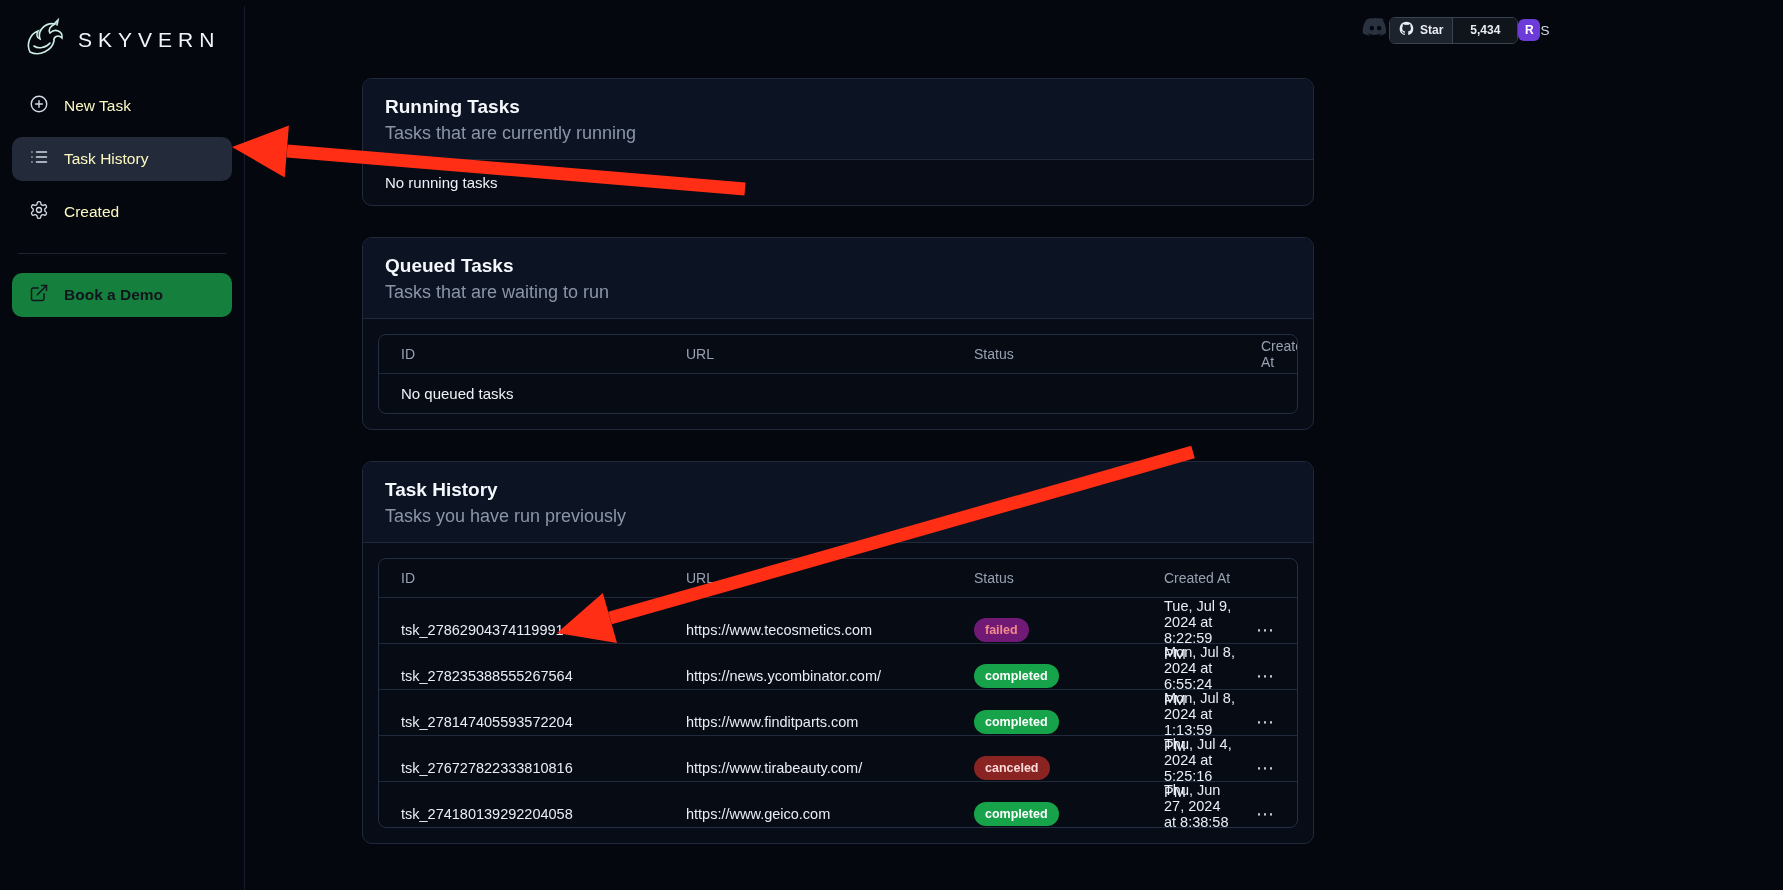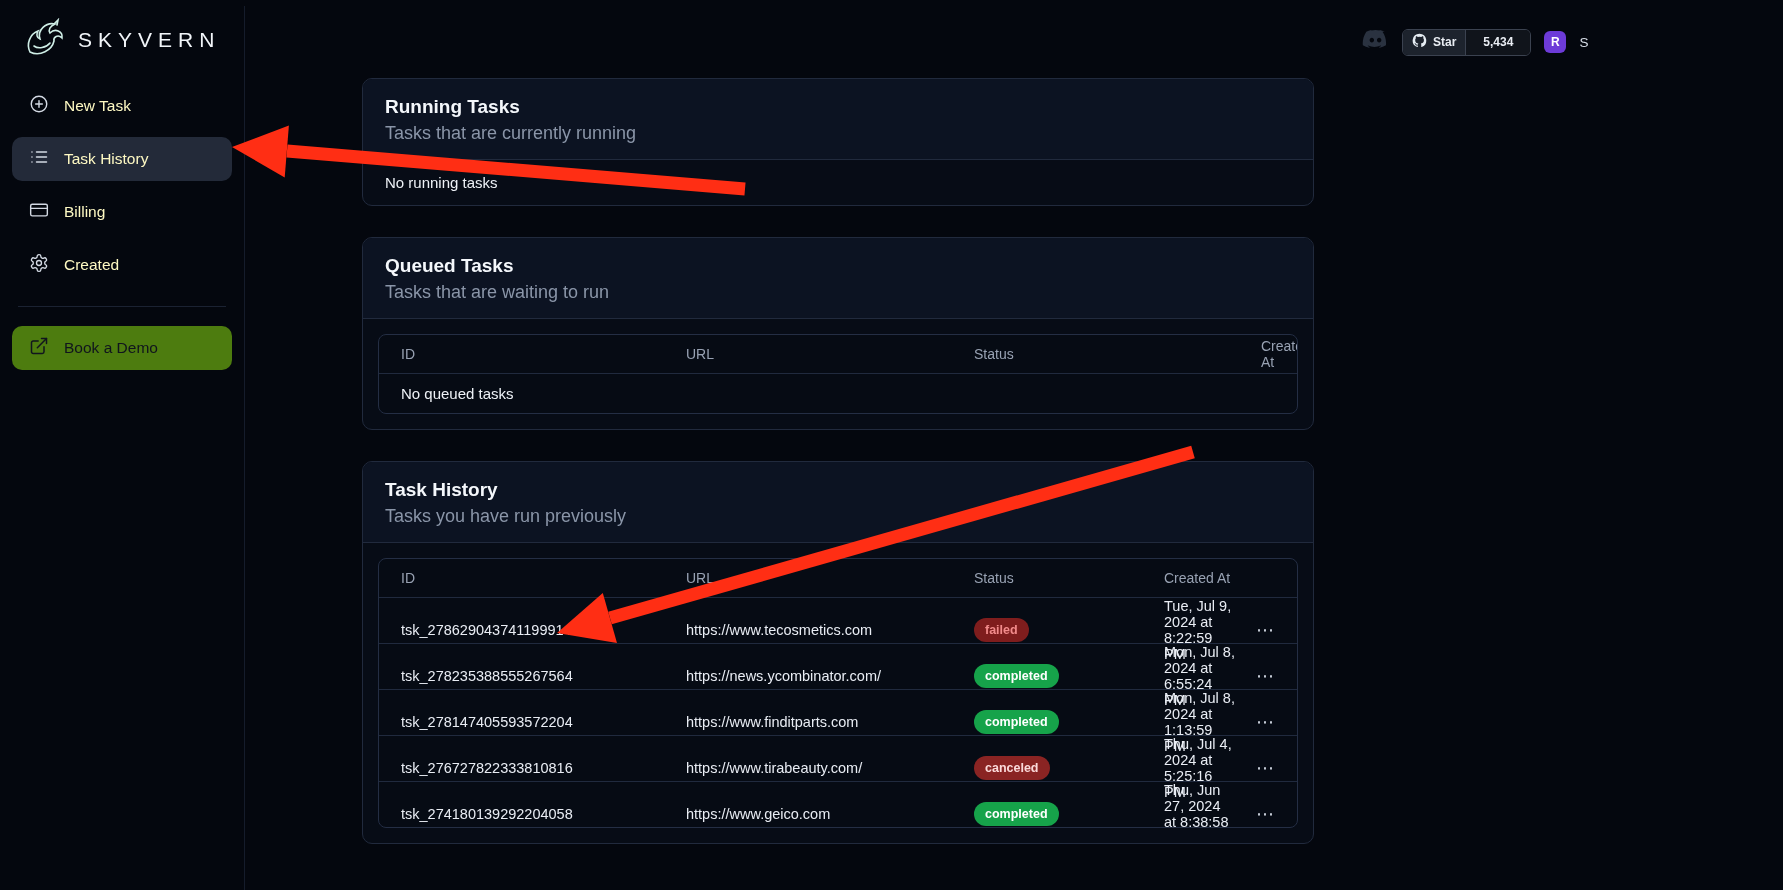--- a/index.html
+++ b/index.html
@@ -18,24 +18,24 @@
   }
   .logo { display:flex; align-items:center; gap:10px; padding:12px 0 0 24px; cursor:pointer; }
   .logo-text { font-size:21px; letter-spacing:6px; font-weight:500; color:#f2f5f9; }
   .nav { margin-top:22px; padding:0 12px; display:flex; flex-direction:column; gap:9px; }
   .nav-item {
     display:flex; align-items:center; gap:15px; height:44px; padding:0 17px;
     border-radius:10px; font-size:15.5px; color:#fef9c3; cursor:pointer;
   }
   .nav-item svg, .nav-item .glyph { flex:0 0 auto; }
   .nav-item.active { background:#232a39; }
-  .nav-item.demo { background:#4d7c0f; color:#10141d; font-weight:400; }
+  .nav-item.demo { background:#15803d; color:#10141d; font-weight:700; }
   .nav-sep { height:1px; background:#1b2232; margin:10px 6px; }
   
-  .topbar { position:absolute; top:16px; left:1362px; display:flex; align-items:center; gap:13px; height:28px;margin-top:12px; }
+  .topbar { position:absolute; top:16px; left:1362px; display:flex; align-items:center; height:28px; }
   .gh {
     display:flex; align-items:stretch; height:27px; border:1px solid #3b4250;
     border-radius:6px; overflow:hidden; font-size:12px; font-weight:700; cursor:pointer; color:#e9edf3;
   }
   .gh-left { display:flex; align-items:center; gap:6px; padding:0 9px; background:#1d232d; }
   .gh-count { display:flex; align-items:center; padding:0 17px; background:#10141b; border-left:1px solid #3b4250; }
   .avatar {
     width:22px; height:22px; border-radius:6px; background:#6d3bd8; color:#fff;
     font-size:12px; font-weight:700; display:flex; align-items:center; justify-content:center; cursor:pointer;
   }
@@ -56,21 +56,21 @@
   .grid-h { grid-template-columns:285px 288px 190px 1fr 40px; }
   .trow {
     display:grid; align-items:center; height:46px; padding:0 22px;
     font-size:14.5px; border-top:1px solid #202a3e; cursor:pointer; color:#e9edf4;
   }
   .empty-row { padding:11px 22px; font-size:15px; border-top:1px solid #202a3e; }
   .badge {
     display:inline-block; justify-self:start; padding:3px 11px; border-radius:999px;
     font-size:12.5px; font-weight:600; line-height:1.45;
   }
-  .badge-failed   { background:#7f1d1d; color:#f28b8b; }
+  .badge-failed   { background:#701a75; color:#f28b8b; }
   .badge-completed{ background:#16a34a; color:#ffffff; }
   .badge-canceled { background:#8a2423; color:#fbd9d9; }
   .cell-actions { text-align:right; color:#cfd6e0; font-size:18px; letter-spacing:1px; cursor:pointer; }
   
   .arrows { position:absolute; left:0; top:0; width:1783px; height:890px; pointer-events:none; z-index:50; }
 </style>
 </head>
 <body>
 
 <aside class="sidebar">
@@ -104,29 +104,20 @@
             <line x1="9" y1="12" x2="21" y2="12"></line>
             <line x1="9" y1="18" x2="21" y2="18"></line>
           <line x1="3.5" y1="6" x2="3.6" y2="6"></line>
             <line x1="3.5" y1="12" x2="3.6" y2="12"></line>
             <line x1="3.5" y1="18" x2="3.6" y2="18"></line>
         </svg>
       </span>
       <span>Task History</span>
     </div>
 
-    <div class="nav-item">
-      <span>
-        <svg viewBox="0 0 24 24" width="20" height="20" fill="none" stroke="#d4dae4" stroke-width="1.7" stroke-linecap="round">
-          <rect x="2" y="5" width="20" height="14" rx="2"></rect>
-            <line x1="2" y1="10" x2="22" y2="10"></line>
-        </svg>
-      </span>
-      <span>Billing</span>
-    </div>
 
     <div class="nav-item">
       <span>
         <svg viewBox="0 0 24 24" width="20" height="20" fill="none" stroke="#d4dae4" stroke-width="1.6" stroke-linecap="round" stroke-linejoin="round">
           <path d="M12.22 2h-.44a2 2 0 0 0-2 2v.18a2 2 0 0 1-1 1.73l-.43.25a2 2 0 0 1-2 0l-.15-.08a2 2 0 0 0-2.73.73l-.22.38a2 2 0 0 0 .73 2.73l.15.1a2 2 0 0 1 1 1.72v.51a2 2 0 0 1-1 1.74l-.15.09a2 2 0 0 0-.73 2.73l.22.38a2 2 0 0 0 2.73.73l.15-.08a2 2 0 0 1 2 0l.43.25a2 2 0 0 1 1 1.73V20a2 2 0 0 0 2 2h.44a2 2 0 0 0 2-2v-.18a2 2 0 0 1 1-1.73l.43-.25a2 2 0 0 1 2 0l.15.08a2 2 0 0 0 2.73-.73l.22-.39a2 2 0 0 0-.73-2.73l-.15-.08a2 2 0 0 1-1-1.74v-.5a2 2 0 0 1 1-1.74l.15-.09a2 2 0 0 0 .73-2.73l-.22-.38a2 2 0 0 0-2.73-.73l-.15.08a2 2 0 0 1-2 0l-.43-.25a2 2 0 0 1-1-1.73V4a2 2 0 0 0-2-2z"></path>
           <circle cx="12" cy="12" r="3"></circle>
         </svg>
       </span>
       <span>Created</span>
     </div>

